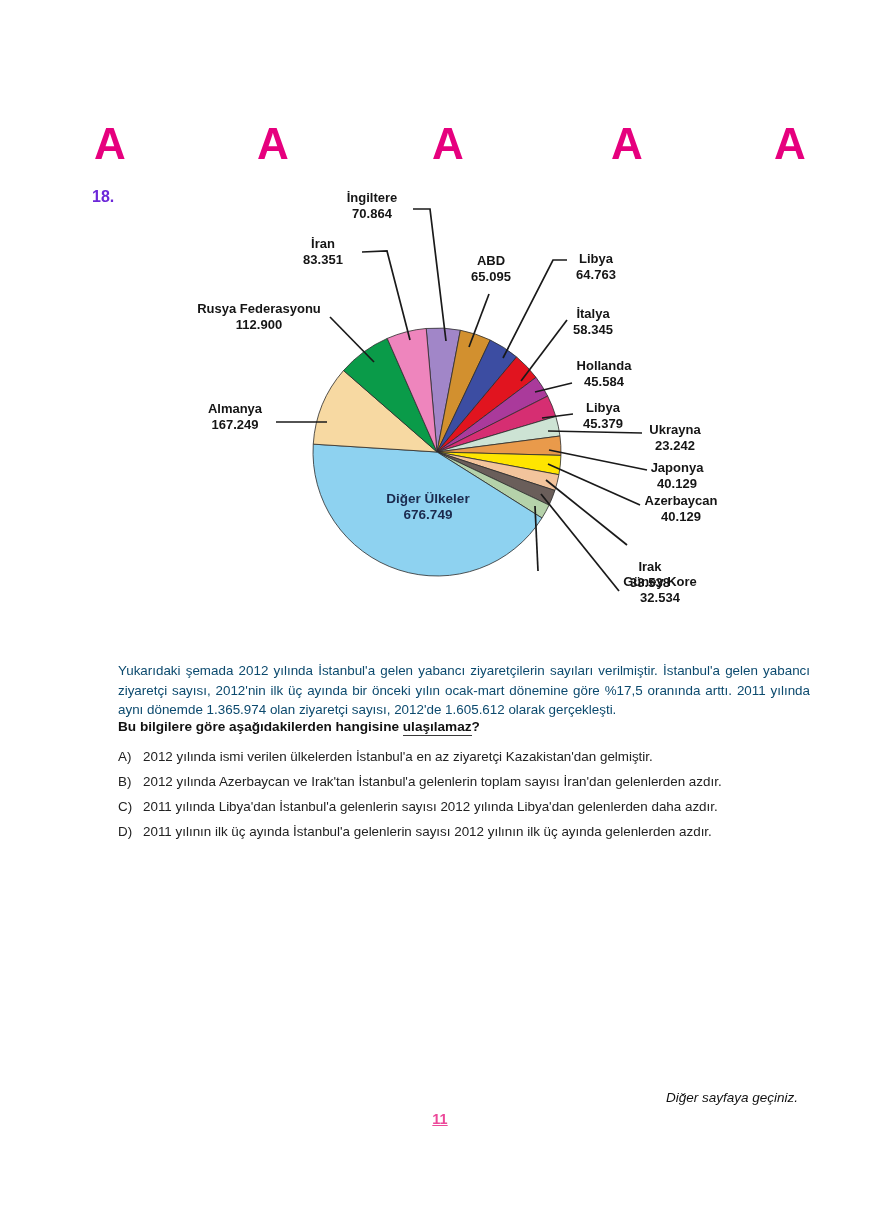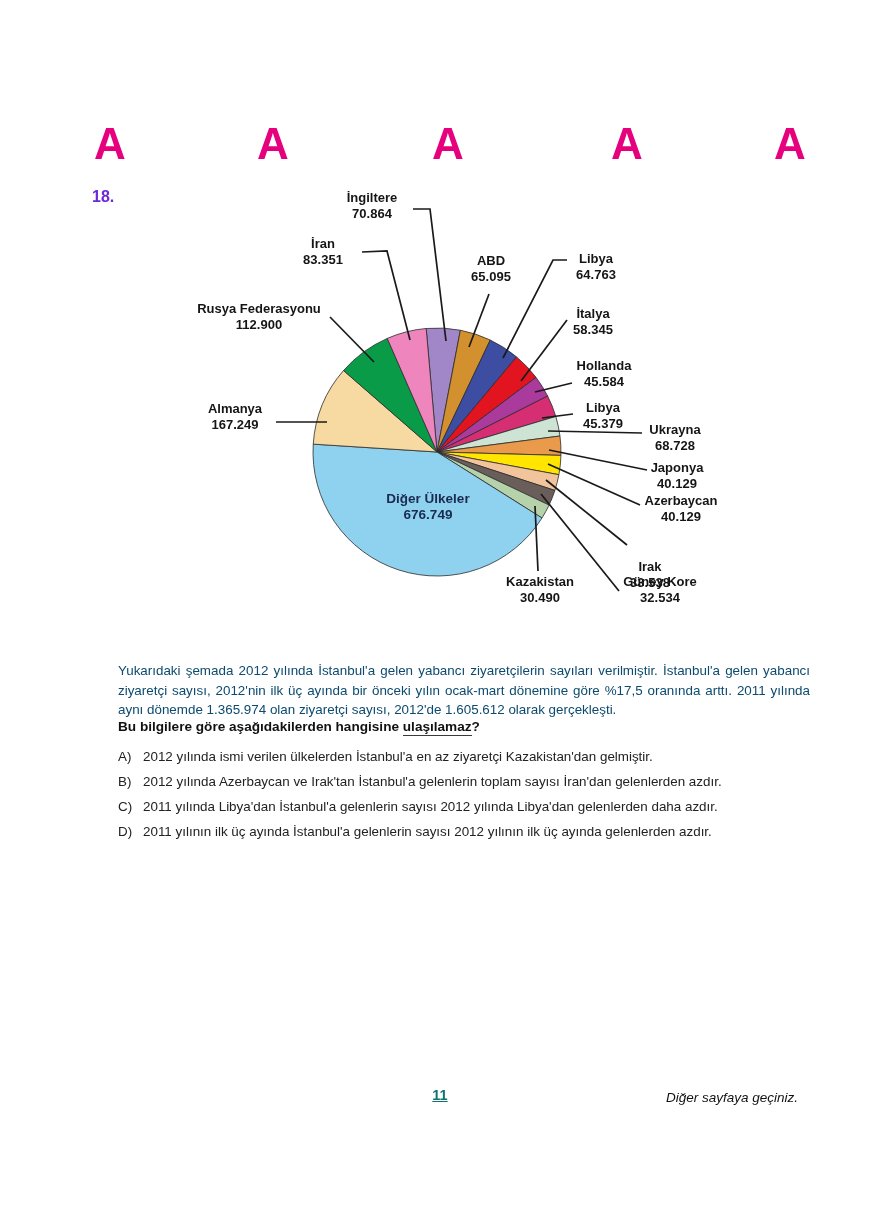--- a/index.html
+++ b/index.html
@@ -26,21 +26,21 @@
   .passage{
     position:absolute;left:118px;top:648px;width:692px;
     font-size:13.4px;line-height:19.4px;color:#0c4a6e;text-align:justify;
   }
   .question{position:absolute;left:118px;top:719px;font-size:13.6px;font-weight:bold;color:#111;}
   .question .u{border-bottom:1.6px solid #3a3a3a;padding-bottom:1px;}
   .options{position:absolute;left:118px;top:748px;width:700px;}
   .option{display:flex;margin-bottom:6.5px;font-size:13.4px;line-height:18.5px;color:#222;}
   .option .opt-letter{flex:0 0 25px;}
   .option .opt-text{flex:1;}
-  .page-number{position:absolute;left:0;top:1087px;width:880px;text-align:center;font-size:14.5px;font-weight:bold;color:#0f766e;text-decoration:underline;}
+  .page-number{position:absolute;left:0;top:1111px;width:880px;text-align:center;font-size:14.5px;font-weight:bold;color:#ec4899;text-decoration:underline;}
   .footer-note{position:absolute;right:82px;top:1090px;font-size:13.5px;font-weight:normal;font-style:italic;color:#111;}
 </style>
 </head>
 <body>
 
 <div class="page">
 
   <span class="header-letter hl0">A</span>
   <span class="header-letter hl1">A</span>
   <span class="header-letter hl2">A</span>
@@ -102,41 +102,37 @@
       <div class="callout" style="left: 604px; top: 358px;">
         <div>Hollanda</div>
         <div>45.584</div>
       </div>
       <div class="callout" style="left: 603px; top: 400px;">
         <div>Libya</div>
         <div>45.379</div>
       </div>
       <div class="callout" style="left: 675px; top: 422px;">
         <div>Ukrayna</div>
-        <div>68.728</div>
+        <div>23.242</div>
       </div>
       <div class="callout" style="left: 677px; top: 460px;">
         <div>Japonya</div>
         <div>40.129</div>
       </div>
       <div class="callout" style="left: 681px; top: 493px;">
         <div>Azerbaycan</div>
         <div>40.129</div>
       </div>
       <div class="callout" style="left: 650px; top: 534px; margin-top: 25px;">
         <div>Irak</div>
         <div>33.538</div>
       </div>
       <div class="callout" style="left: 660px; top: 574px;">
         <div>Güney Kore</div>
         <div>32.534</div>
-      </div>
-      <div class="callout" style="left: 540px; top: 574px;">
-        <div>Kazakistan</div>
-        <div>30.490</div>
       </div>
       <div class="inner-label" style="left: 428px; top: 491px; color: rgb(27, 42, 78);">
         <div>Diğer Ülkeler</div>
         <div>676.749</div>
       </div>
       <div class="callout" style="left: 235px; top: 401px;">
         <div>Almanya</div>
         <div>167.249</div>
       </div>
       <div class="callout" style="left: 259px; top: 301px;">

